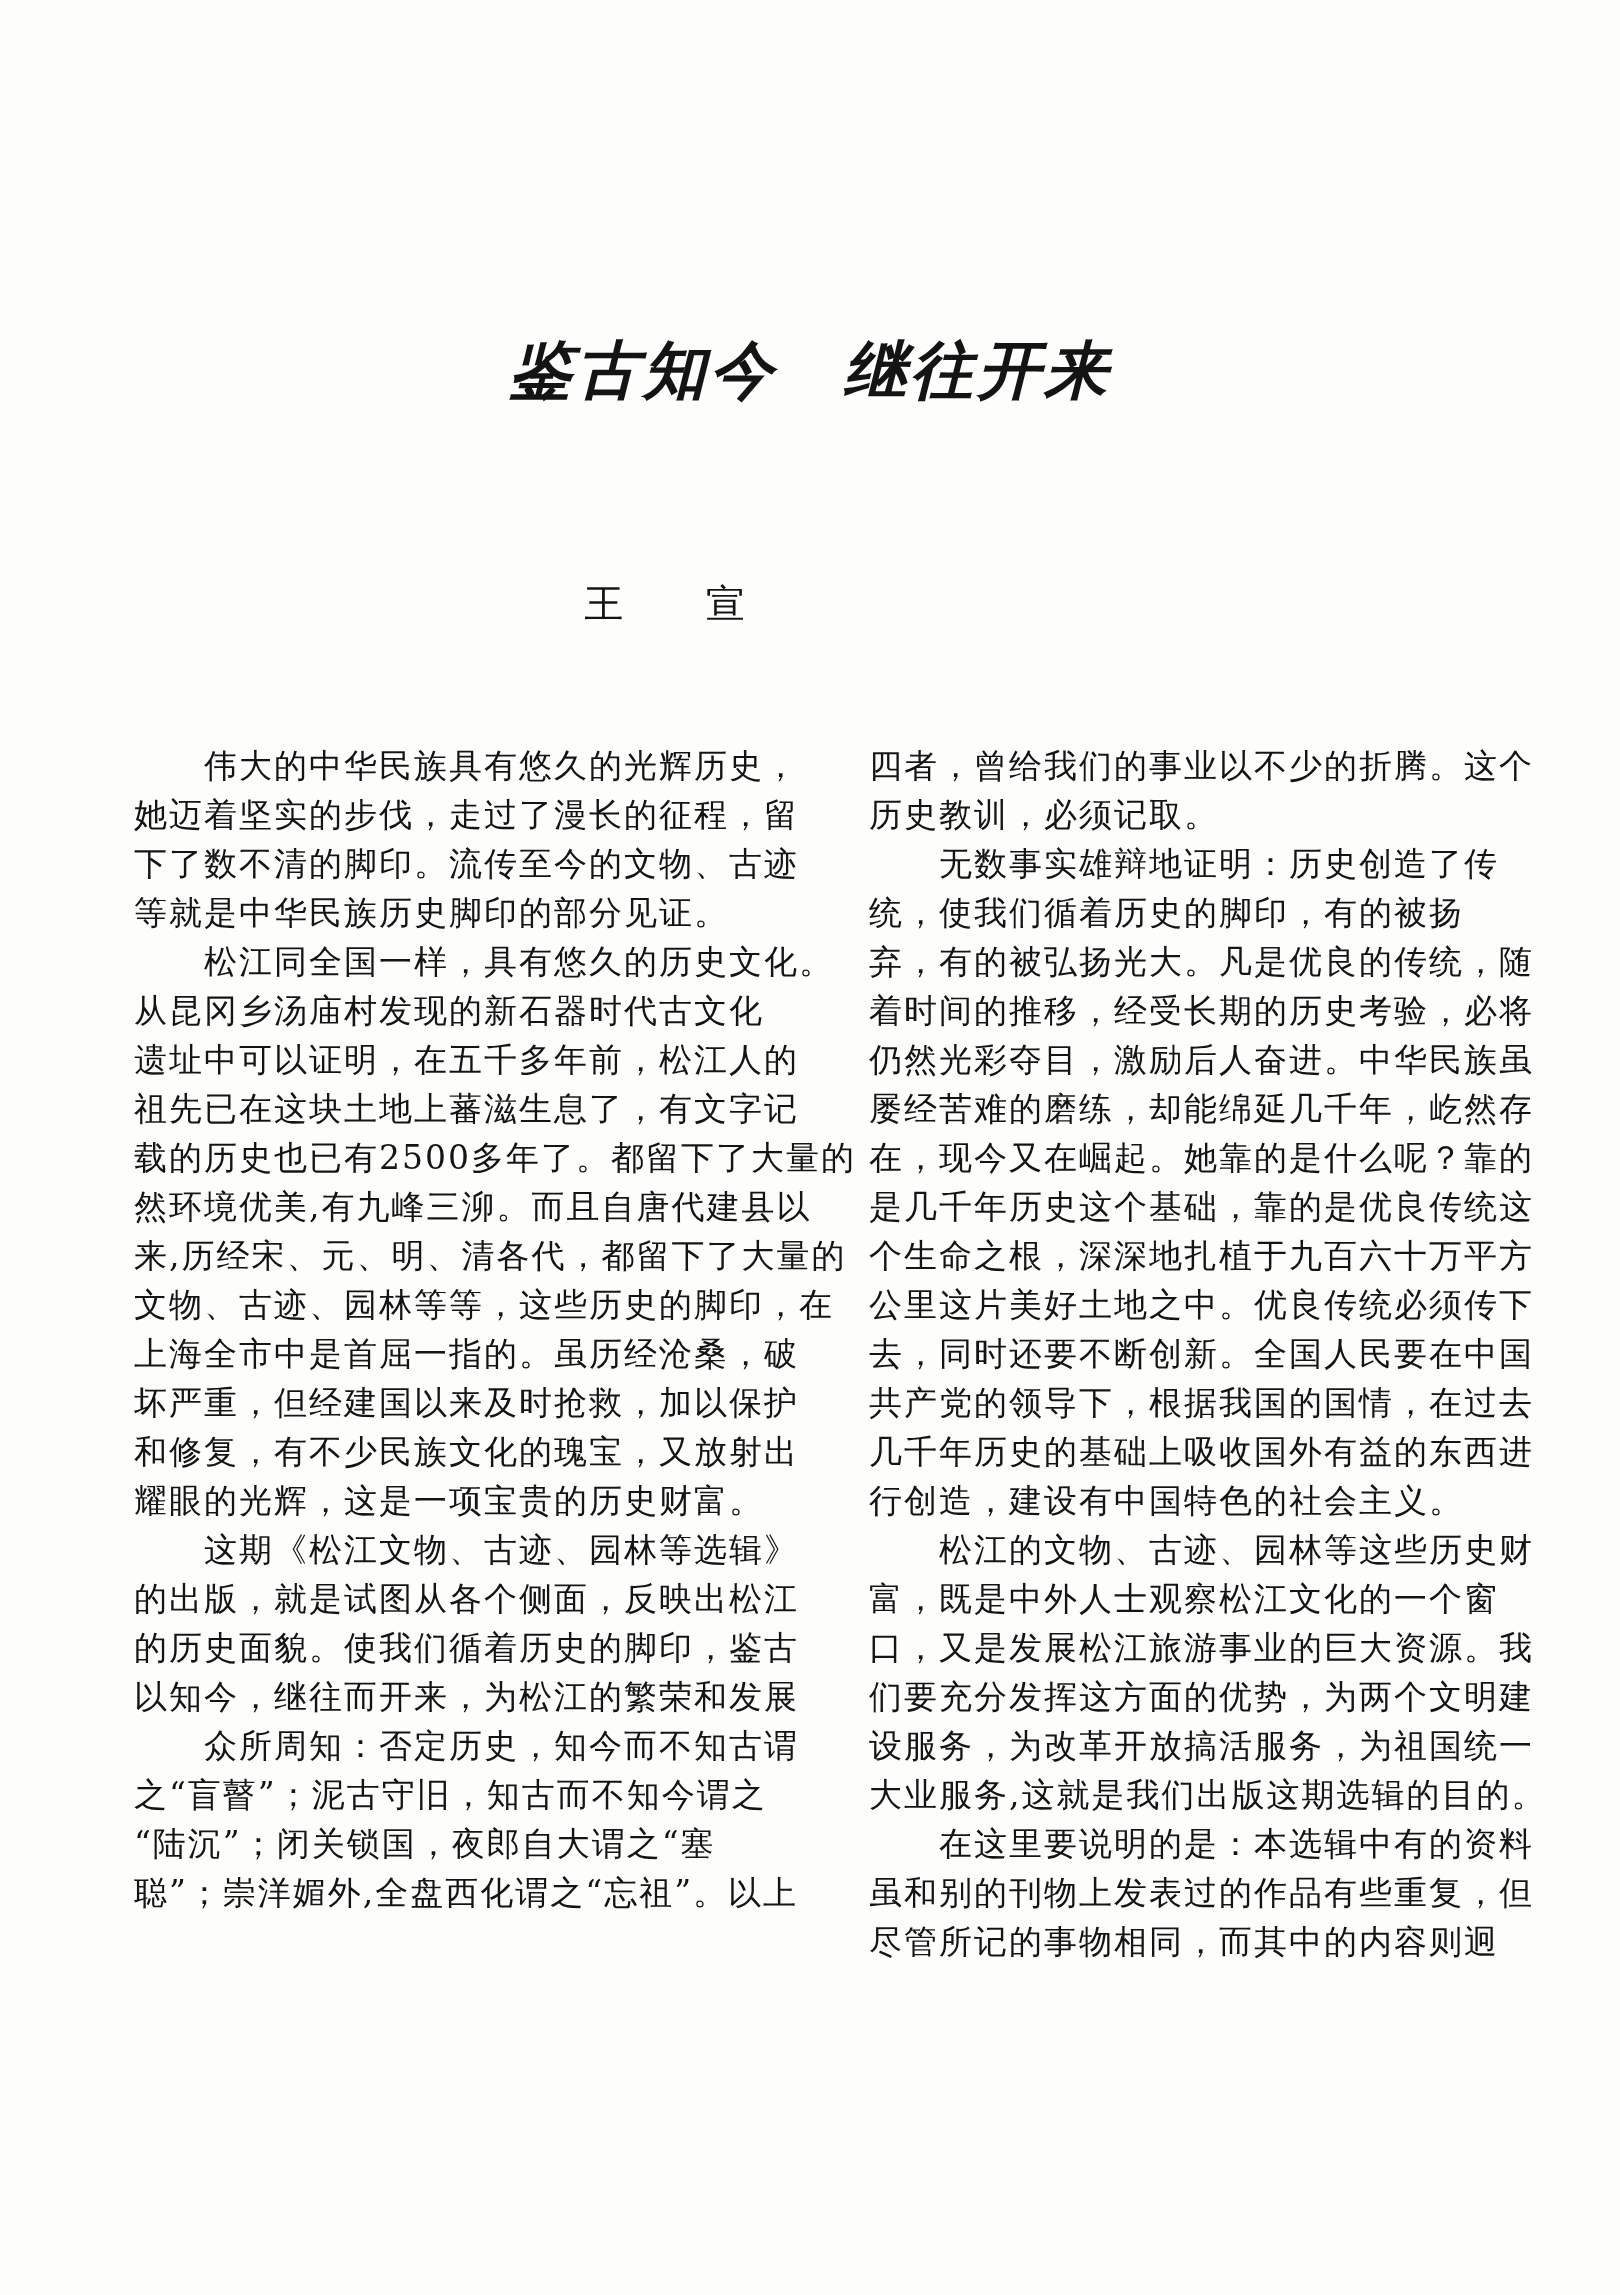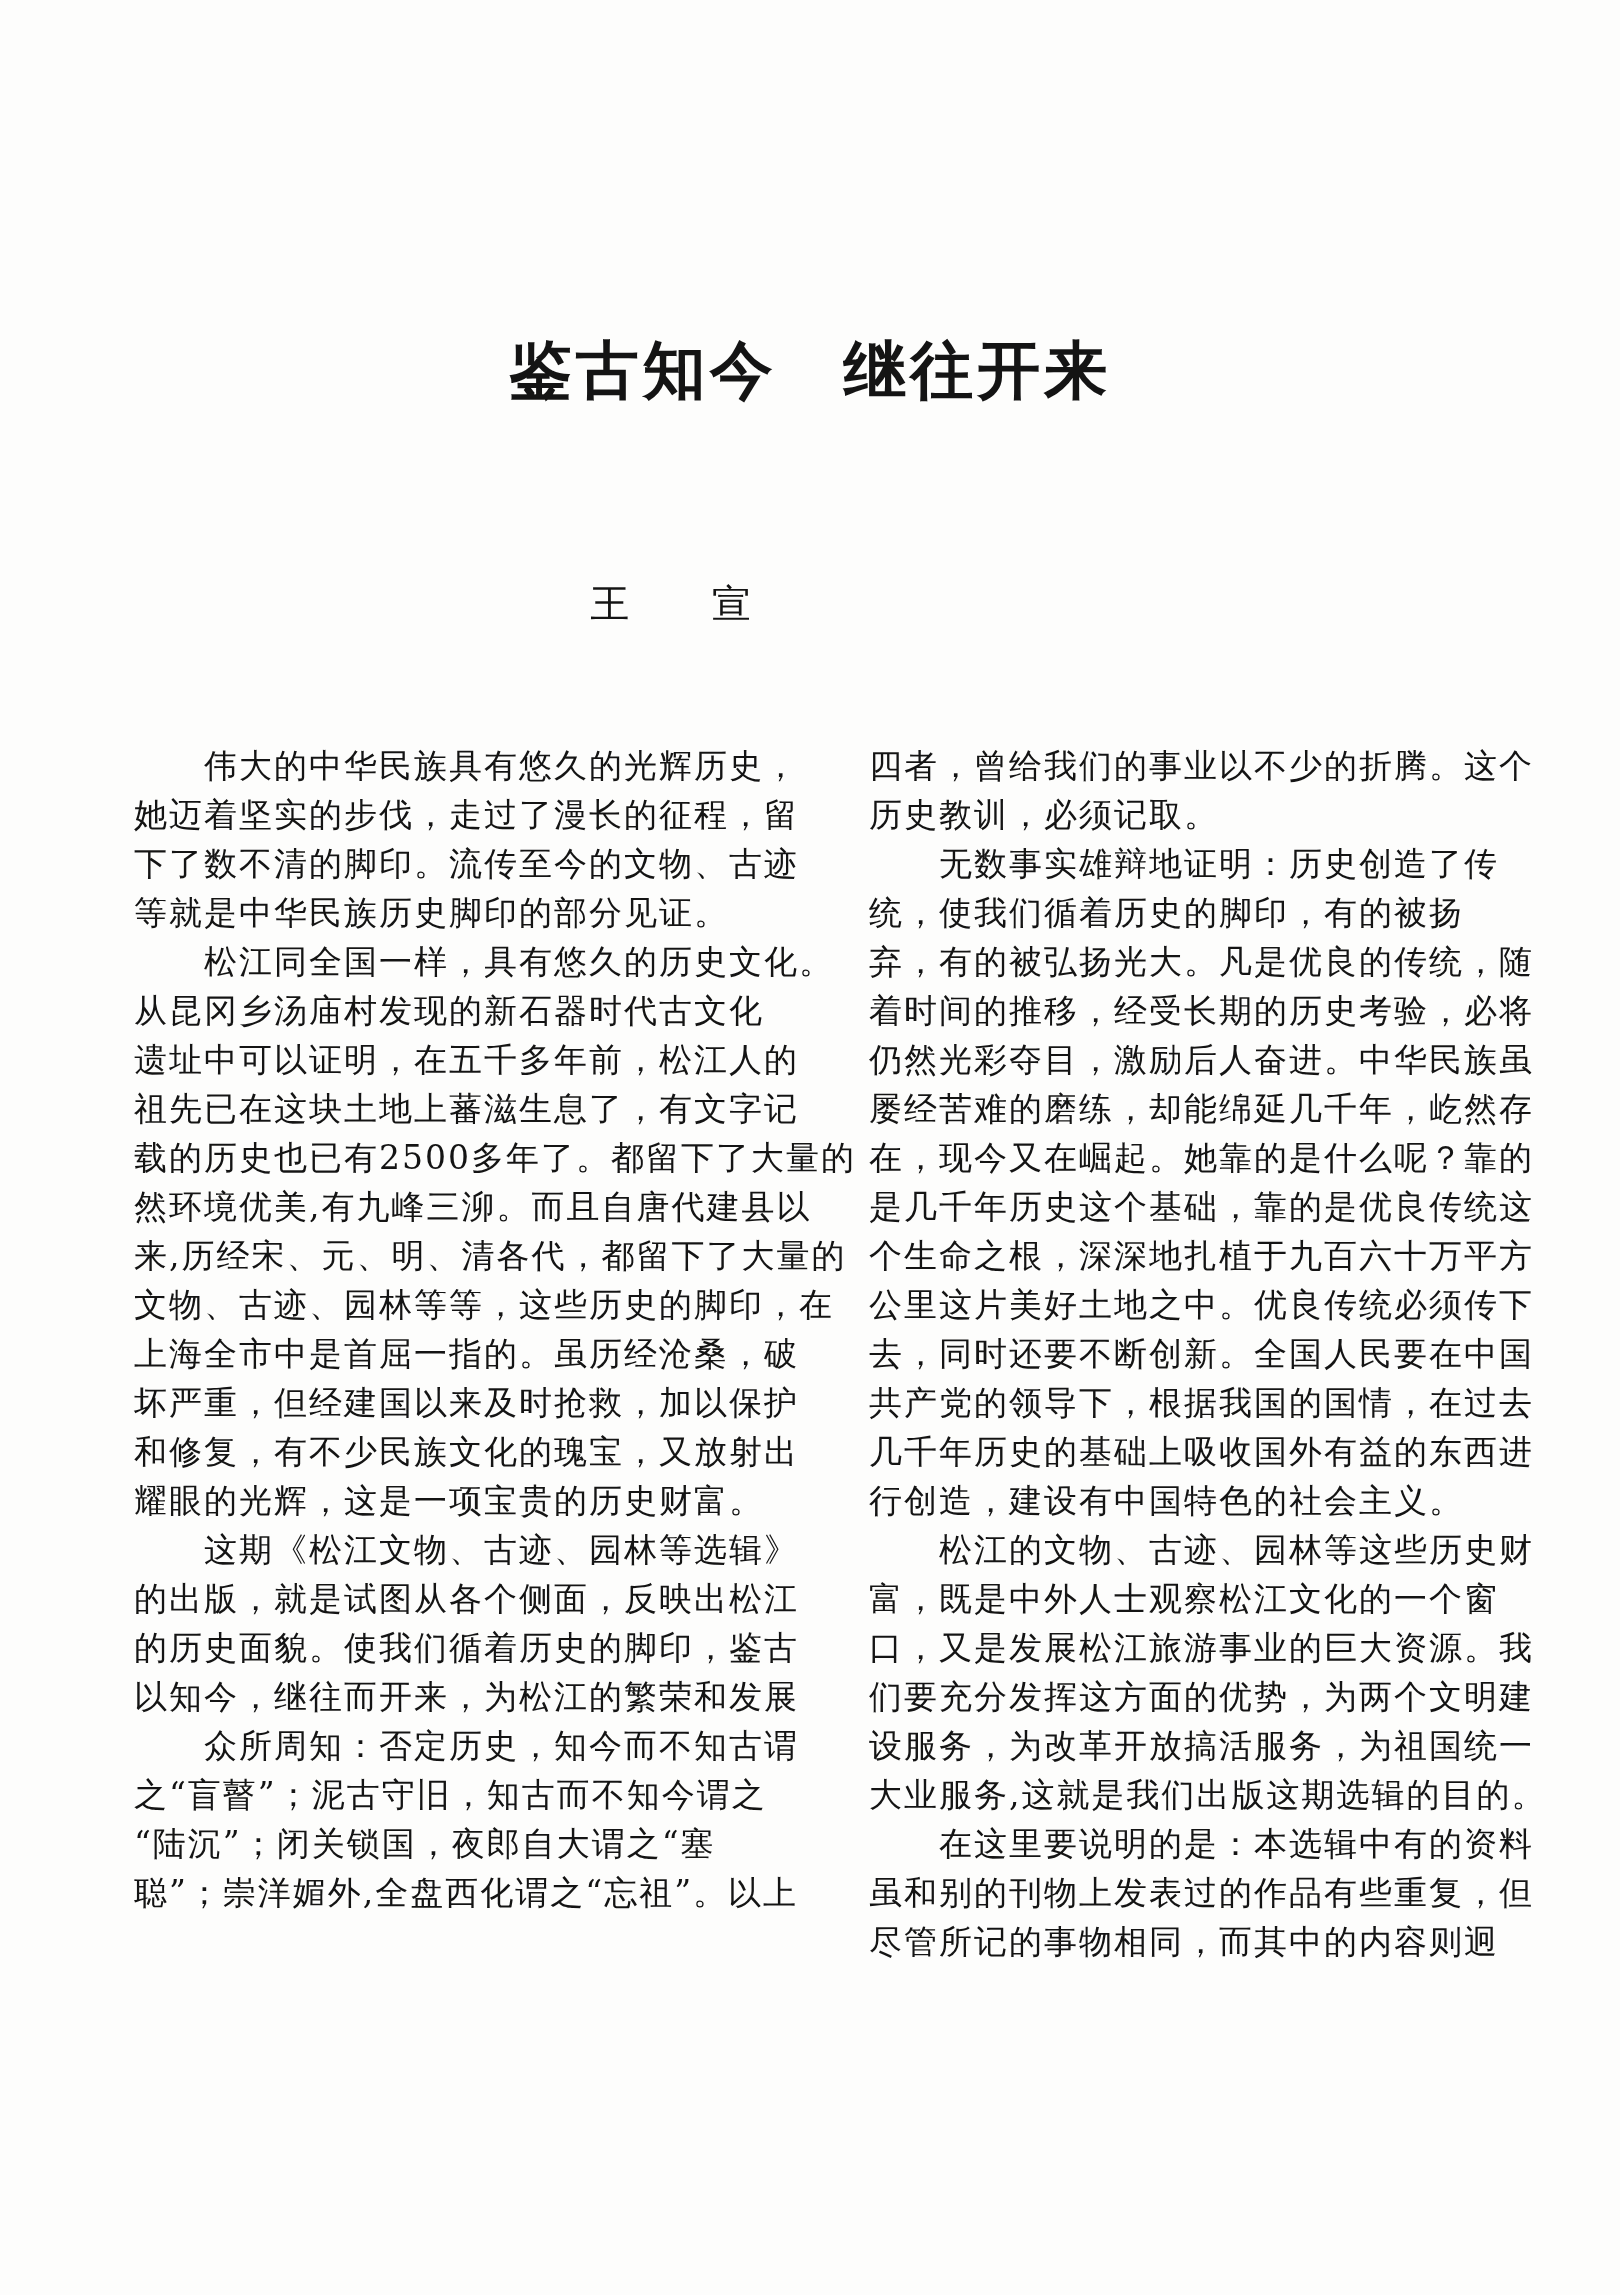--- a/index.html
+++ b/index.html
@@ -20,36 +20,37 @@
   .article-title {
     position: absolute;
     top: 328px;
     left: 0;
     width: 1620px;
     text-align: center;
     font-size: 63px;
     font-weight: bold;
     letter-spacing: 3.9px;
     white-space: pre;
+    font-style: italic;
   }
   .article-subtitle {
     position: absolute;
     top: 471px;
     left: 0;
     width: 1620px;
     text-align: center;
     font-size: 41px;
     font-weight: bold;
     letter-spacing: 1.6px;
     white-space: pre;
   }
   .article-author {
     position: absolute;
     top: 577px;
-    left: 8px;
+    left: 2px;
     width: 1327px;
     text-align: center;
     font-size: 39px;
     letter-spacing: 1.6px;
     white-space: pre;
   }
   .column {
     position: absolute;
     top: 741px;
     width: 682px;

